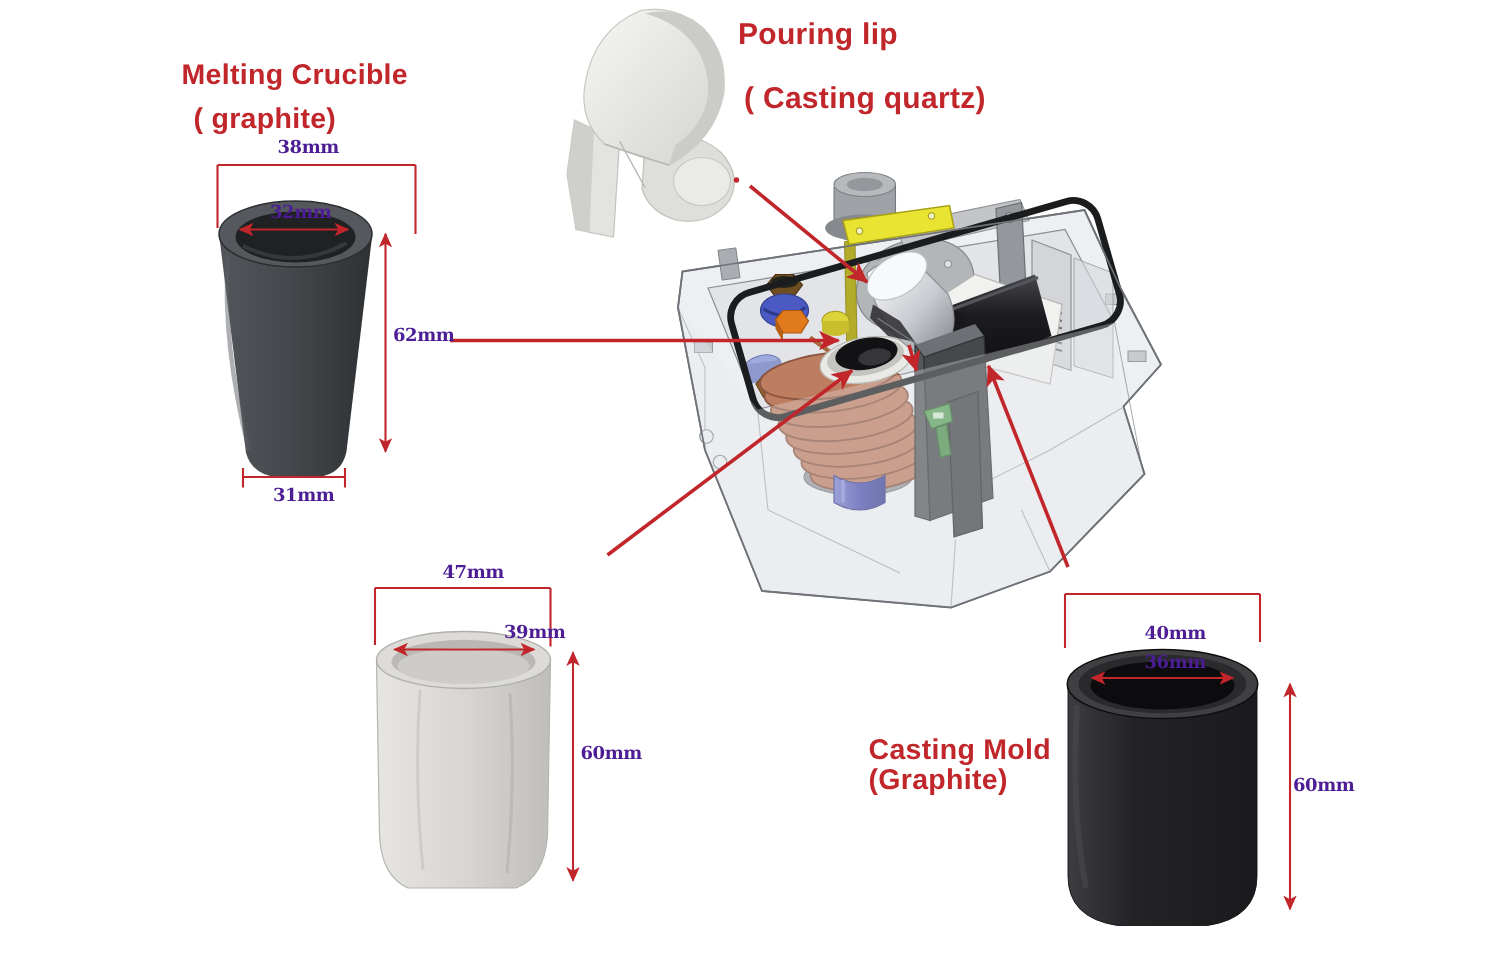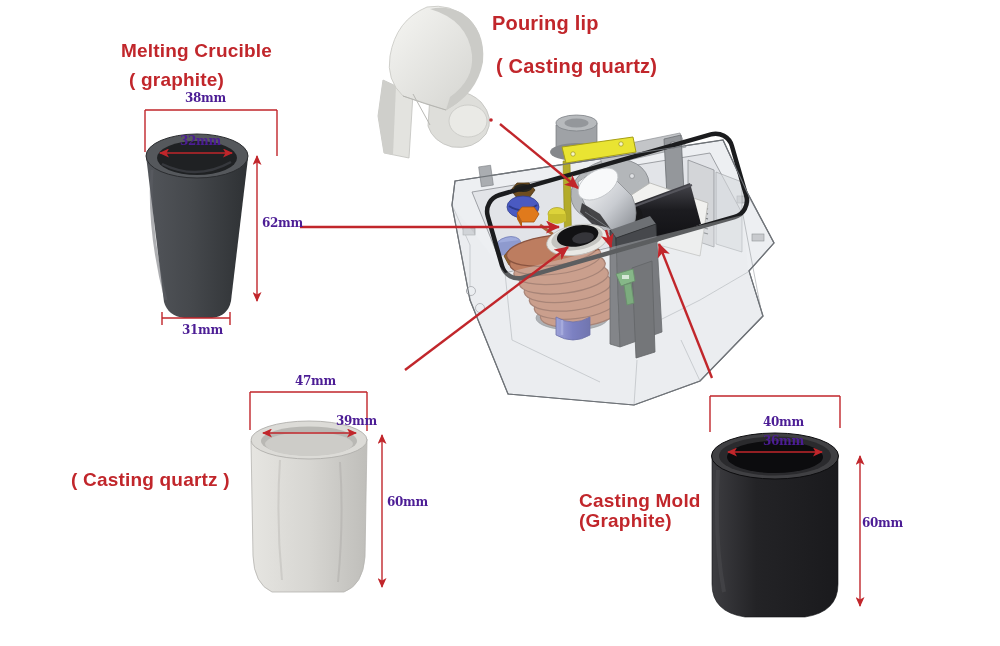--- a/index.html
+++ b/index.html
@@ -253,21 +253,20 @@
     <circle cx="491" cy="120" r="1.8" fill="#c1262b" stroke="none"></circle>
   </g>
 </svg>
 
   <div class="lbl" style="left:121px;top:40px;">Melting Crucible</div>
   <div class="lbl lbl2" style="left:129px;top:69px;">( graphite)</div>
 
   <div class="lbl" style="left:492px;top:12px;font-size:20px;">Pouring lip</div>
   <div class="lbl lbl2" style="left:496px;top:55px;font-size:20px;">( Casting quartz)</div>
 
-  <div class="lbl lbl2" style="left:71px;top:469px;">( Casting quartz )</div>
 
   <div class="lbl" style="left:579px;top:490px;text-align:right;">Casting Mold</div>
   <div class="lbl lbl2" style="left:579px;top:510px;">(Graphite)</div>
 
   <div class="dim" style="left:185px;top:91px;">38mm</div>
   <div class="dim" style="left:180px;top:134px;">32mm</div>
   <div class="dim" style="left:262px;top:216px;">62mm</div>
   <div class="dim" style="left:182px;top:323px;">31mm</div>
 
   <div class="dim" style="left:295px;top:374px;">47mm</div>

